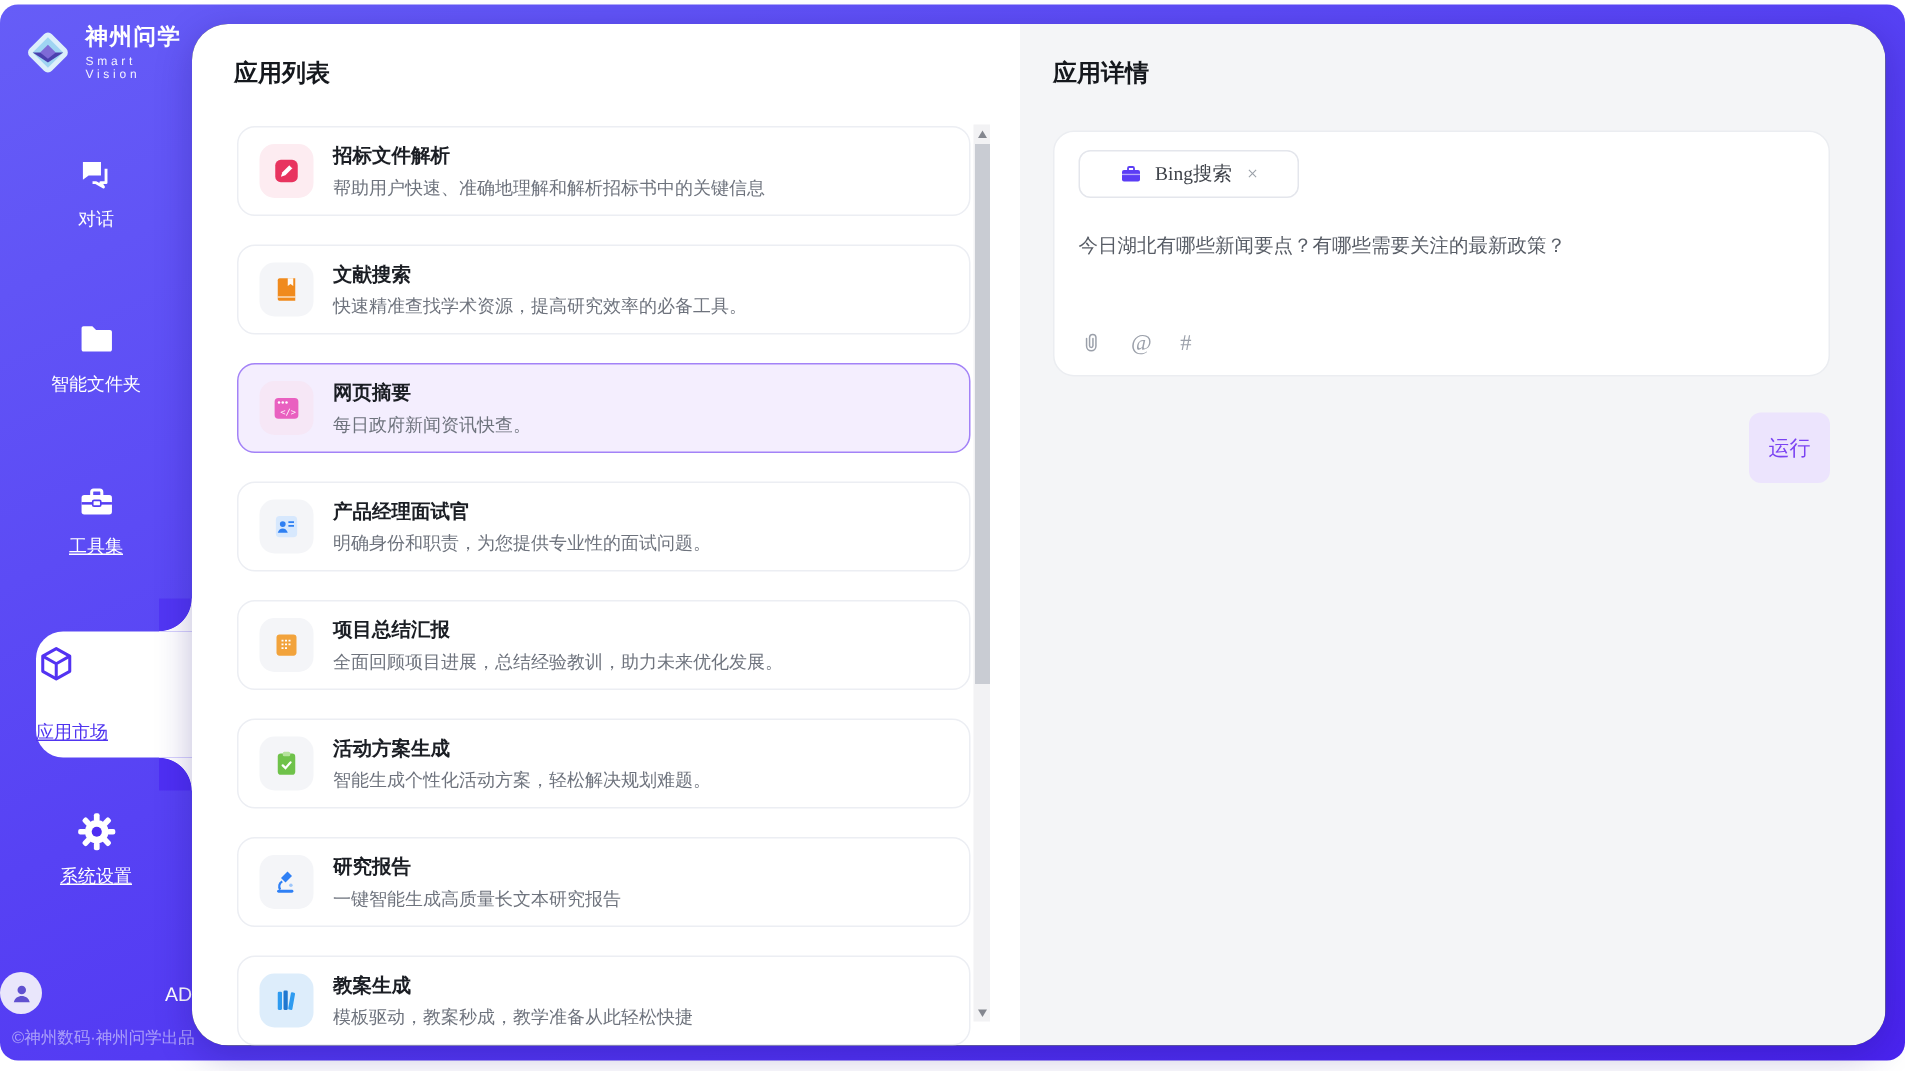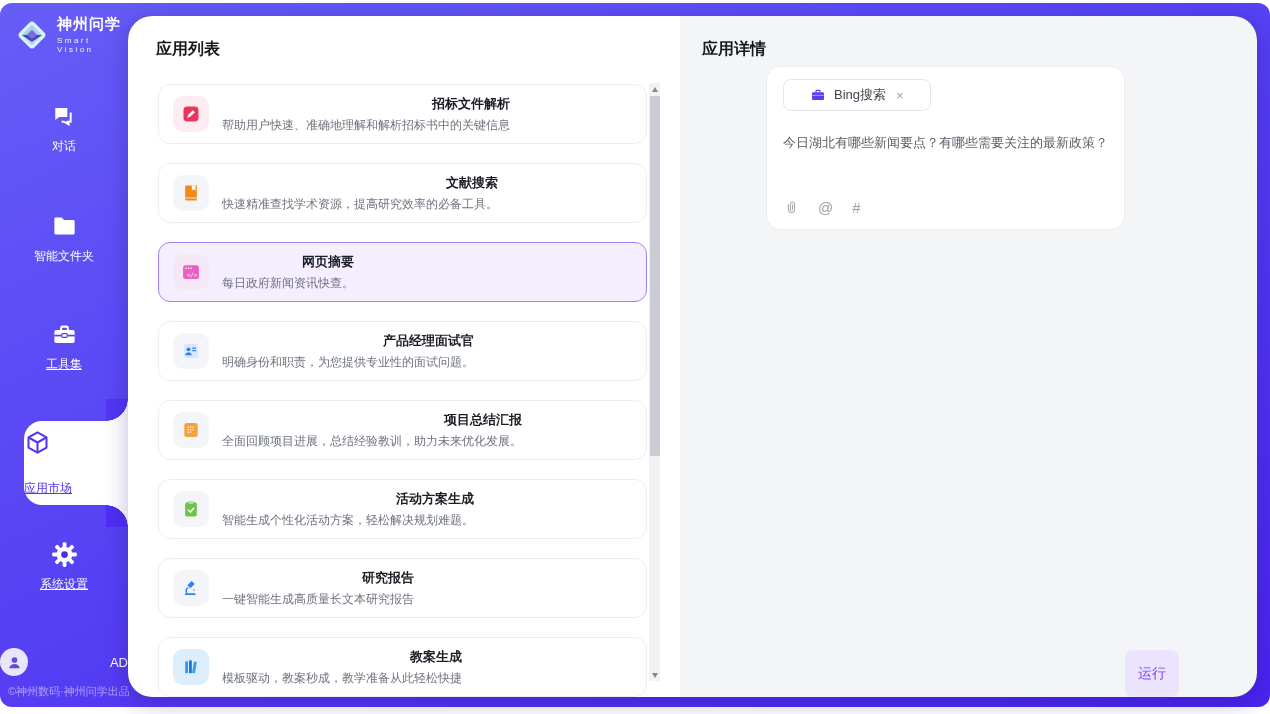--- a/index.html
+++ b/index.html
@@ -44,35 +44,35 @@
 
   .list-panel { width:552px; background:#fff; position:relative; flex:none; }
   .panel-title { font-size:16px; font-weight:bold; color:#15181d; }
   .list-panel .panel-title { position:absolute; top:23px; left:28px; }
   .cards { position:absolute; top:68px; left:30px; width:489px; display:flex; flex-direction:column; gap:19px; }
   .card { height:60px; border:1px solid #eceef3; border-radius:12px; background:#fff; display:flex;
     align-items:center; gap:13px; padding:0 14px; cursor:pointer; flex:none; }
   .card.selected { background:#f4eefe; border:1.5px solid #a382f7; }
   .app-ico { width:36px; height:36px; border-radius:10px; display:flex; align-items:center;
     justify-content:center; flex:none; }
-  .card-text { display:flex; flex-direction:column; gap:4px; min-width:0;align-items:flex-end; }
+  .card-text { display:flex; flex-direction:column; gap:4px; min-width:0; }
   .card-title { font-size:13px; font-weight:bold; color:#1b1e24; }
   .card-desc { font-size:12px; color:#6e737d; white-space:nowrap; }
 
   .scrollbar { position:absolute; top:67px; right:20px; width:11px; height:598px; background:#f2f2f4; }
   .sb-arrow { position:absolute; left:0; width:11px; height:12px; display:flex; align-items:center;
     justify-content:center; cursor:pointer; }
   .sb-up { top:0; } .sb-down { bottom:0; }
   .tri-up { width:0; height:0; border-left:3.5px solid transparent; border-right:3.5px solid transparent;
     border-bottom:5px solid #84878f; }
   .tri-down { width:0; height:0; border-left:3.5px solid transparent; border-right:3.5px solid transparent;
     border-top:5px solid #84878f; }
   .sb-thumb { position:absolute; top:13px; left:0.5px; width:10px; height:360px; background:#c9ccd3; cursor:pointer; }
 
-  .detail-panel { flex:1; background:#f4f5f7; display:flex; flex-direction:row; padding:23px 37px 0 22px; }
+  .detail-panel { flex:1; background:#f4f5f7; display:flex; flex-direction:column; padding:23px 37px 0 22px;font-family:Liberation Serif, serif; }
   .input-card { margin-top:27px; height:164px; background:#fff; border:1px solid #ebedf1;
     border-radius:14px; padding:12px 16px; position:relative; }
   .chip { display:inline-flex; align-items:center; gap:8px; height:32px; padding:0 26px;
     border:1px solid #e4e6ec; border-radius:8px; background:#fff; font-size:13px; color:#41454c; cursor:default; }
   .chip .x { color:#9aa0a8; font-size:13px; margin-left:2px; cursor:pointer; }
   .query-text { margin-top:23px; font-size:13px; color:#585d66; }
   .input-toolbar { position:absolute; left:17px; bottom:13px; display:flex; align-items:center; gap:19px;
     color:#9ba0aa; }
   .tb-glyph { font-size:15px; color:#9ba0aa; cursor:pointer; line-height:16px; }
   .run-btn { align-self:flex-end; margin-top:24px; height:47px; padding:0 13px; background:#ece4fd;

